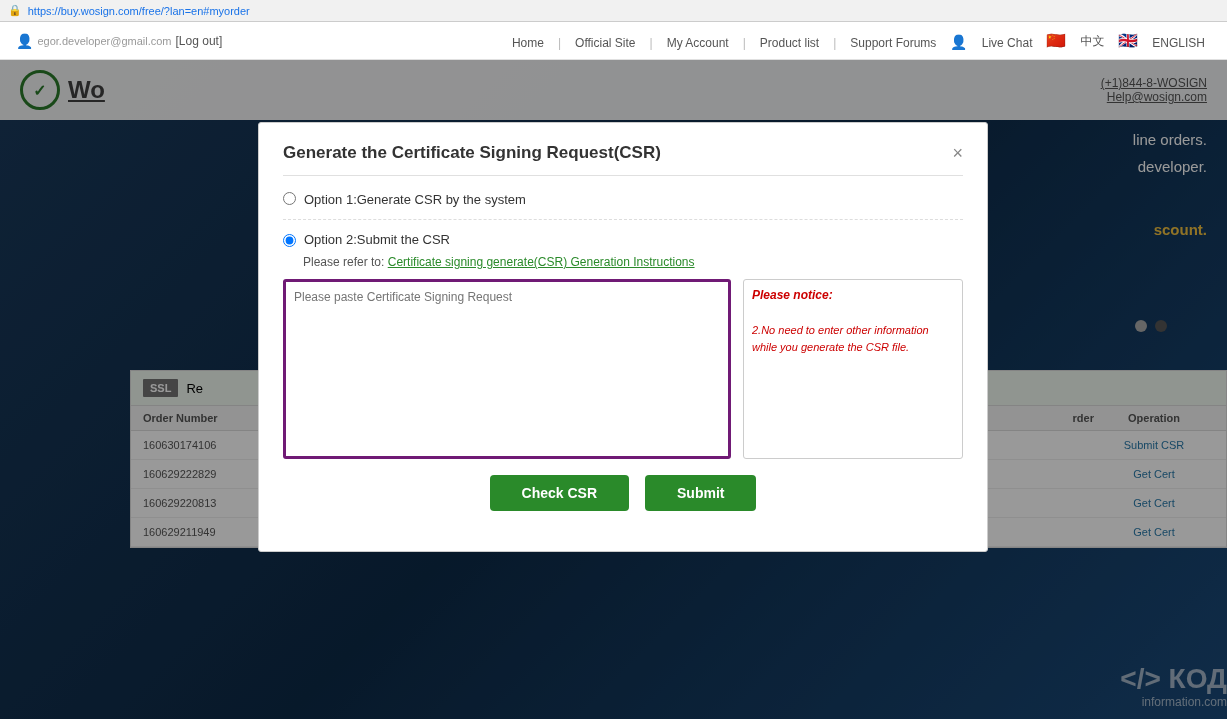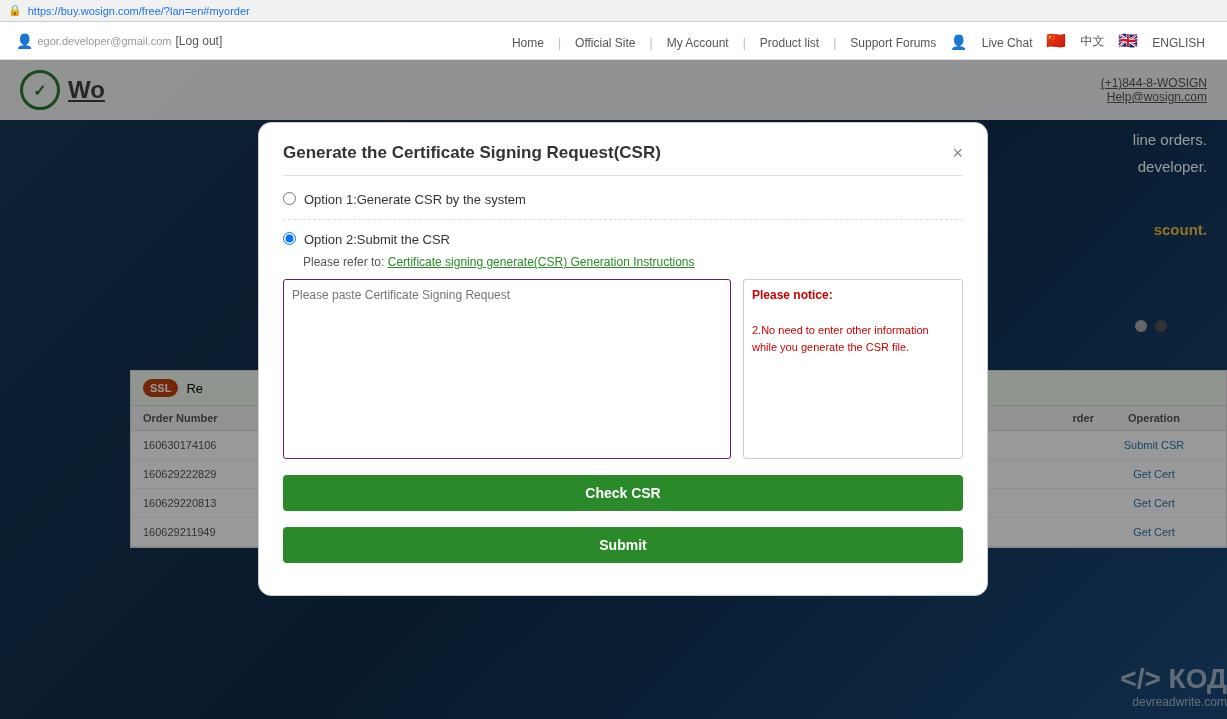--- a/index.html
+++ b/index.html
@@ -97,25 +97,25 @@
     }
     .table-header-ssl {
       display: flex;
       align-items: center;
       gap: 8px;
       padding: 8px 12px;
       background: #f0f8f0;
       border-bottom: 1px solid #ddd;
     }
     .ssl-badge {
-      background: #c2410c;
+      background: #737373;
       color: #fff;
       font-weight: bold;
       padding: 3px 7px;
-      border-radius: 9px;
+      border-radius: 1px;
       font-size: 11px;
     }
     .table-cols { display: flex; background: #f5f5f5; border-bottom: 1px solid #ddd; font-size: 11px; font-weight: bold; color: #555; padding: 6px 12px; }
     .col { flex: 1; }
     .col-op { width: 120px; text-align: center; }
     .table-row-data { display: flex; padding: 8px 12px; border-bottom: 1px solid #eee; font-size: 11px; align-items: center; }
     .table-row-data .col { color: #555; }
     .table-row-data .link { color: #2a7aaa; cursor: pointer; text-decoration: none; }
 
     
@@ -126,23 +126,23 @@
       z-index: 100;
     }
 
     
     .modal {
       position: absolute;
       top: 62px; left: 258px;
       width: 730px;
       background: #fff;
       border: 1px solid #ccc;
-      border-radius: 13px;
+      border-radius: 3px;
       z-index: 200;
-      padding: 20px 24px 32px;
+      padding: 20px 24px 40px;
     }
     .modal-header {
       display: flex;
       justify-content: space-between;
       align-items: center;
       margin-bottom: 16px;
       border-bottom: 1px solid #e0e0e0;
       padding-bottom: 12px;
     }
     .modal-title { font-size: 17px; font-weight: bold; color: #333; }
@@ -158,21 +158,21 @@
       gap: 8px;
       margin-bottom: 12px;
       padding-bottom: 12px;
       border-bottom: 1px dashed #ddd;
     }
     .option-row input[type="radio"] { margin: 0; }
     .option-label { font-size: 13px; color: #333; }
 
     .option-row2 {
       display: flex;
-      align-items: flex-start;
+      align-items: flex-end;
       gap: 8px;
       margin-bottom: 8px;
     }
     .option-row2 input[type="radio"] { margin: 0; }
 
     .refer-row {
       font-size: 12px;
       color: #555;
       margin-bottom: 10px;
       margin-left: 20px;
@@ -181,45 +181,45 @@
 
     
     .csr-content {
       display: flex;
       gap: 12px;
       margin-bottom: 16px;
     }
     .csr-textarea {
       flex: 1;
       height: 180px;
-      border: 1px solid #701a75;
+      border: 3px solid #701a75;
       border-radius: 3px;
       padding: 8px;
       font-size: 12px;
       color: #aaa;
       resize: none;
       font-family: Arial, sans-serif;
     }
     .csr-info-box {
       width: 220px;
       border: 1px solid #ccc;
       border-radius: 3px;
       padding: 8px;
       font-size: 12px;
+      font-style: italic;
     }
     .notice-title { color: #cc0000; font-weight: bold; margin-bottom: 6px; }
     .notice-text { color: #cc0000; font-size: 11px; line-height: 1.5; }
 
     
     .modal-buttons {
       display: flex;
       justify-content: center;
       gap: 16px;
       margin-top: 8px;
-      flex-direction: column;
     }
     .btn-check, .btn-submit {
       background: #2a8a2a;
       color: #fff;
       border: none;
       border-radius: 4px;
       padding: 10px 32px;
       font-size: 14px;
       font-weight: bold;
       cursor: pointer;
@@ -320,21 +320,21 @@
     </div>
     <div class="table-row-data">
       <span class="col">160629211949</span>
       <span class="col"></span>
       <span class="col-op"><a class="link">Get Cert</a></span>
     </div>
   </div>
 
   <div class="watermark">
     <div class="code-symbol">&lt;/&gt; КОД</div>
-    <div>devreadwrite.com</div>
+    <div>information.com</div>
   </div>
 
   <div class="overlay"></div>
 
   <div class="modal">
     <div class="modal-header">
       <span class="modal-title">Generate the Certificate Signing Request(CSR)</span>
       <button class="modal-close">×</button>
     </div>
 

